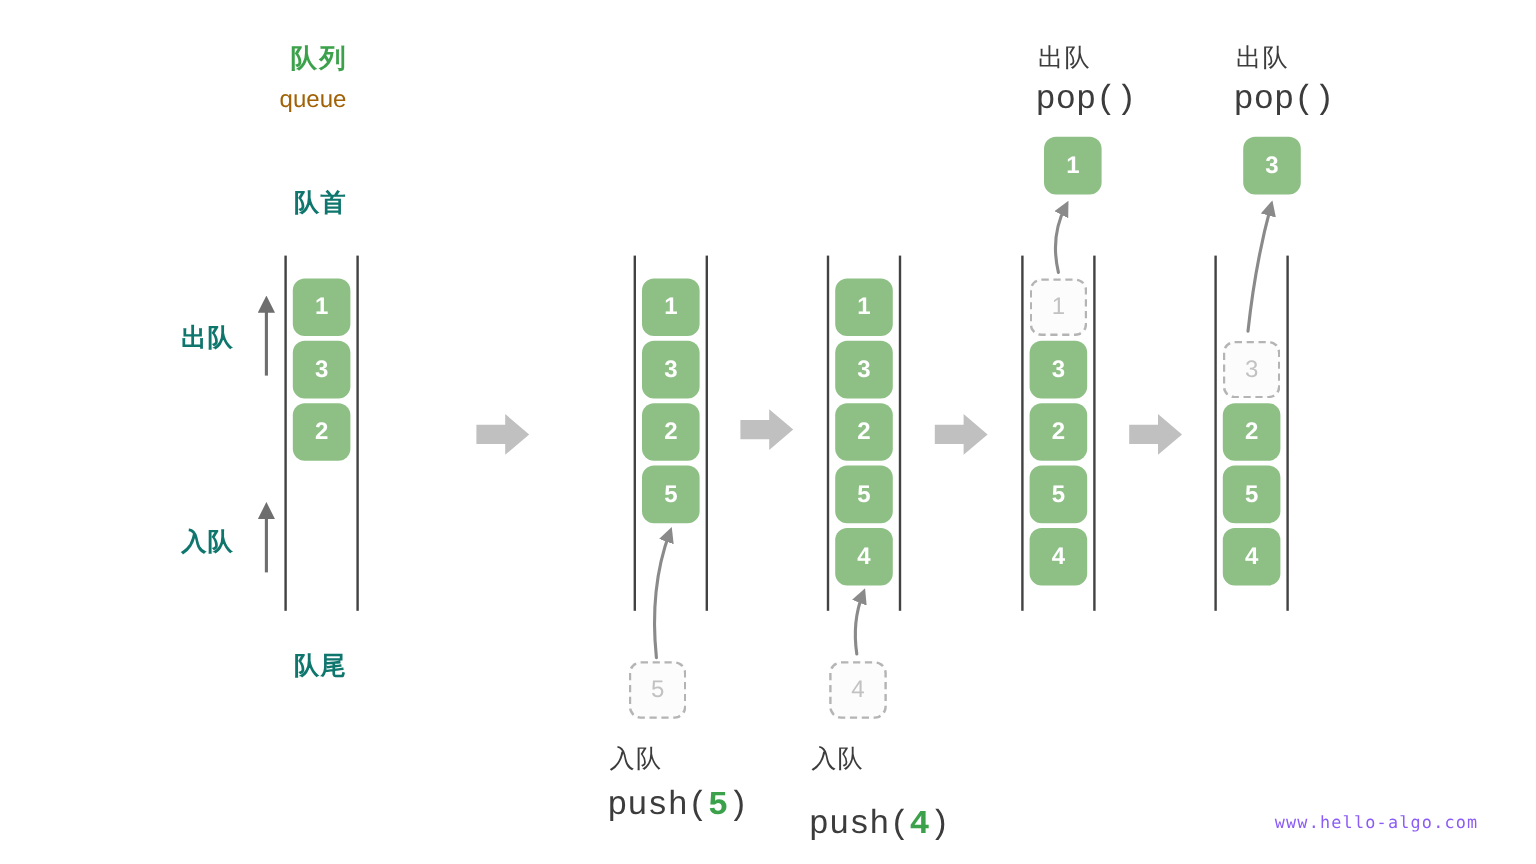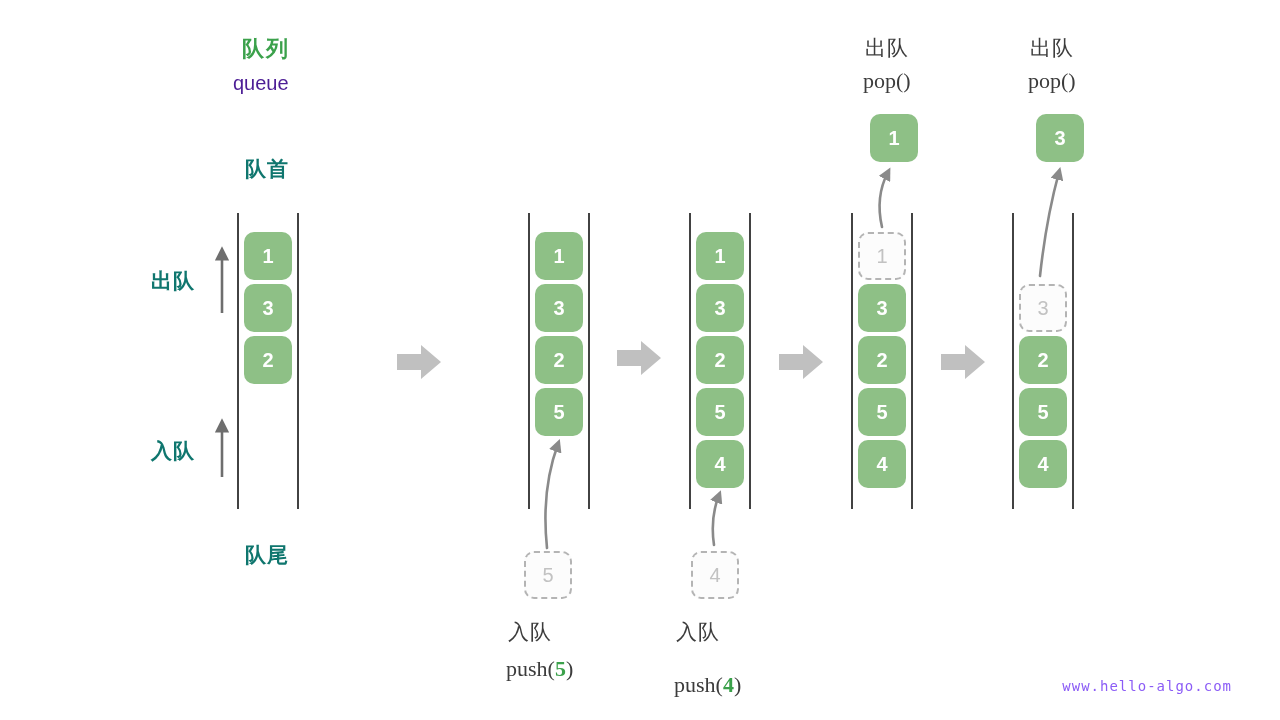--- a/index.html
+++ b/index.html
@@ -4,22 +4,22 @@
 <style>
   html,body{margin:0;padding:0;background:#ffffff;}
   #canvas{
     position:relative;width:1280px;height:720px;background:#ffffff;overflow:hidden;
     font-family:"Liberation Sans","DejaVu Sans",sans-serif;color:#3c3c3c;
   }
   .abs{position:absolute;}
   .zh-bold{font-weight:700;font-size:21px;color:#0f766e;letter-spacing:1px;}
   .zh-med{font-weight:500;font-size:21px;color:#3c3c3c;letter-spacing:1px;}
   .title-zh{font-weight:700;font-size:22px;color:#3ba14b;letter-spacing:2px;}
-  .title-en{font-weight:400;font-size:20px;color:#4c1d95;}
-  .mono{font-family:Liberation Serif, serif;font-size:22px;color:#3c3c3c;}
+  .title-en{font-weight:400;font-size:20px;color:#a16207;}
+  .mono{font-family:Liberation Mono, monospace;font-size:28px;color:#3c3c3c;}
   .mono .arg{color:#3ba14b;font-weight:700;}
   .qcol{position:absolute;width:62px;height:296px;top:213px;}
   .wall{position:absolute;top:0;width:2px;height:296px;background:#424242;}
   .wall.left{left:0;}
   .wall.right{right:0;}
   .qbox{
     position:absolute;left:7px;width:48px;height:48px;border-radius:10px;
     background:#8ec086;color:#ffffff;font-size:20px;font-weight:700;
     display:flex;align-items:center;justify-content:center;
   }

